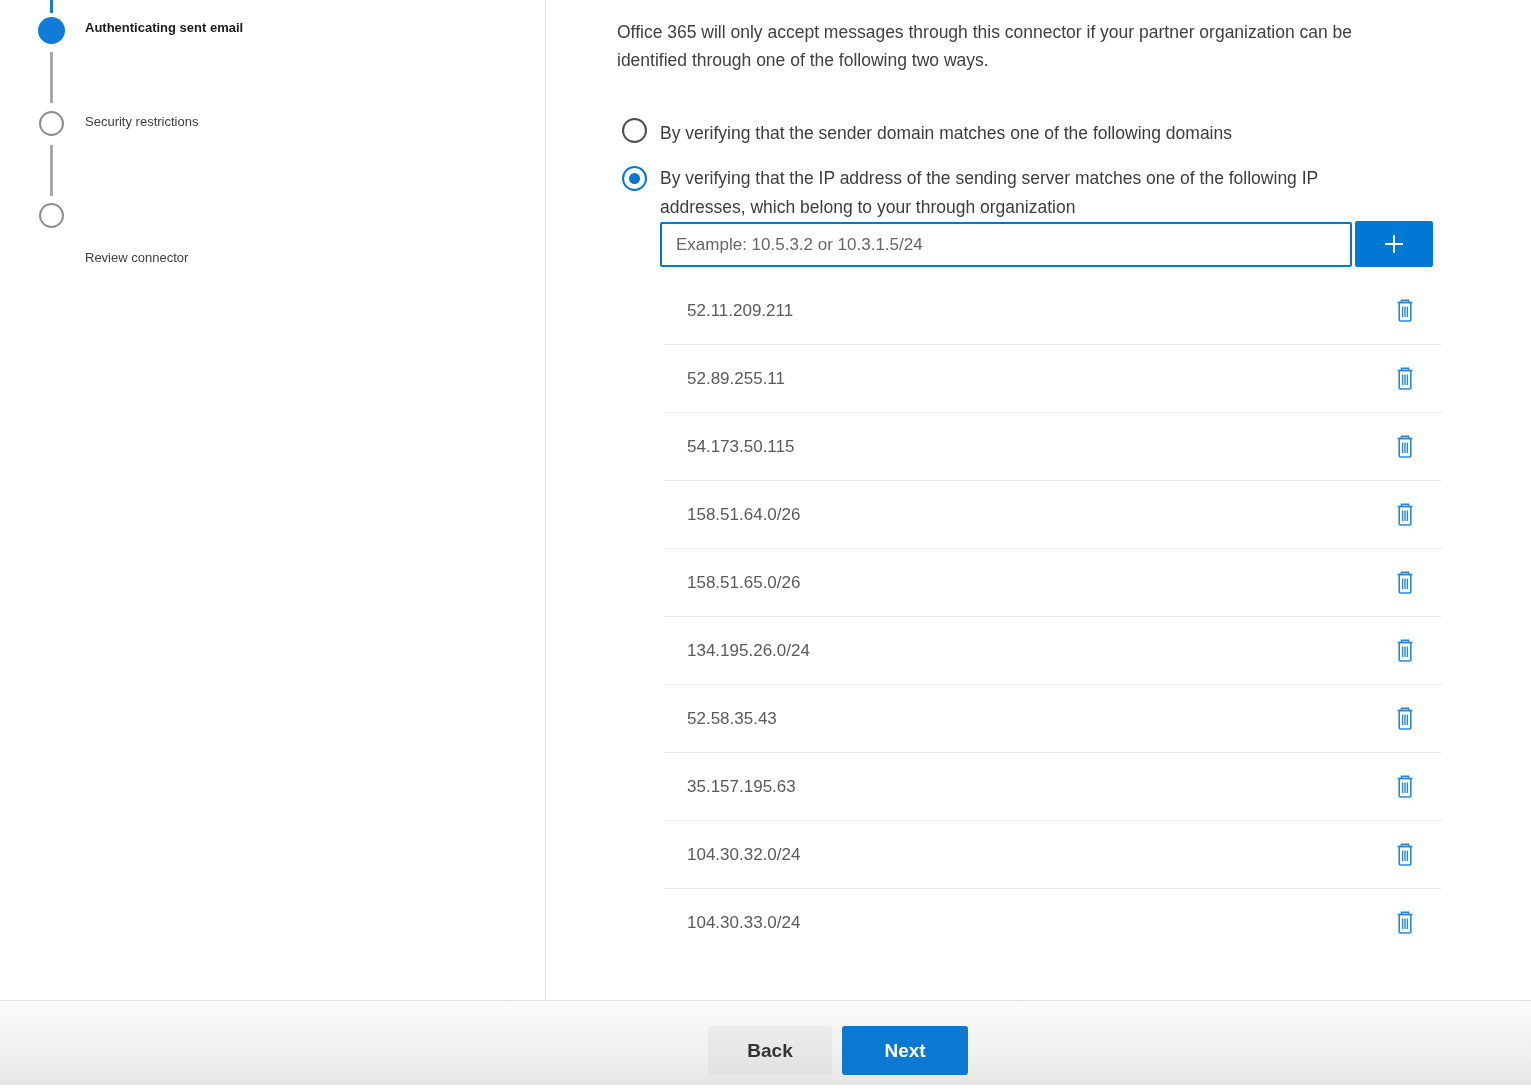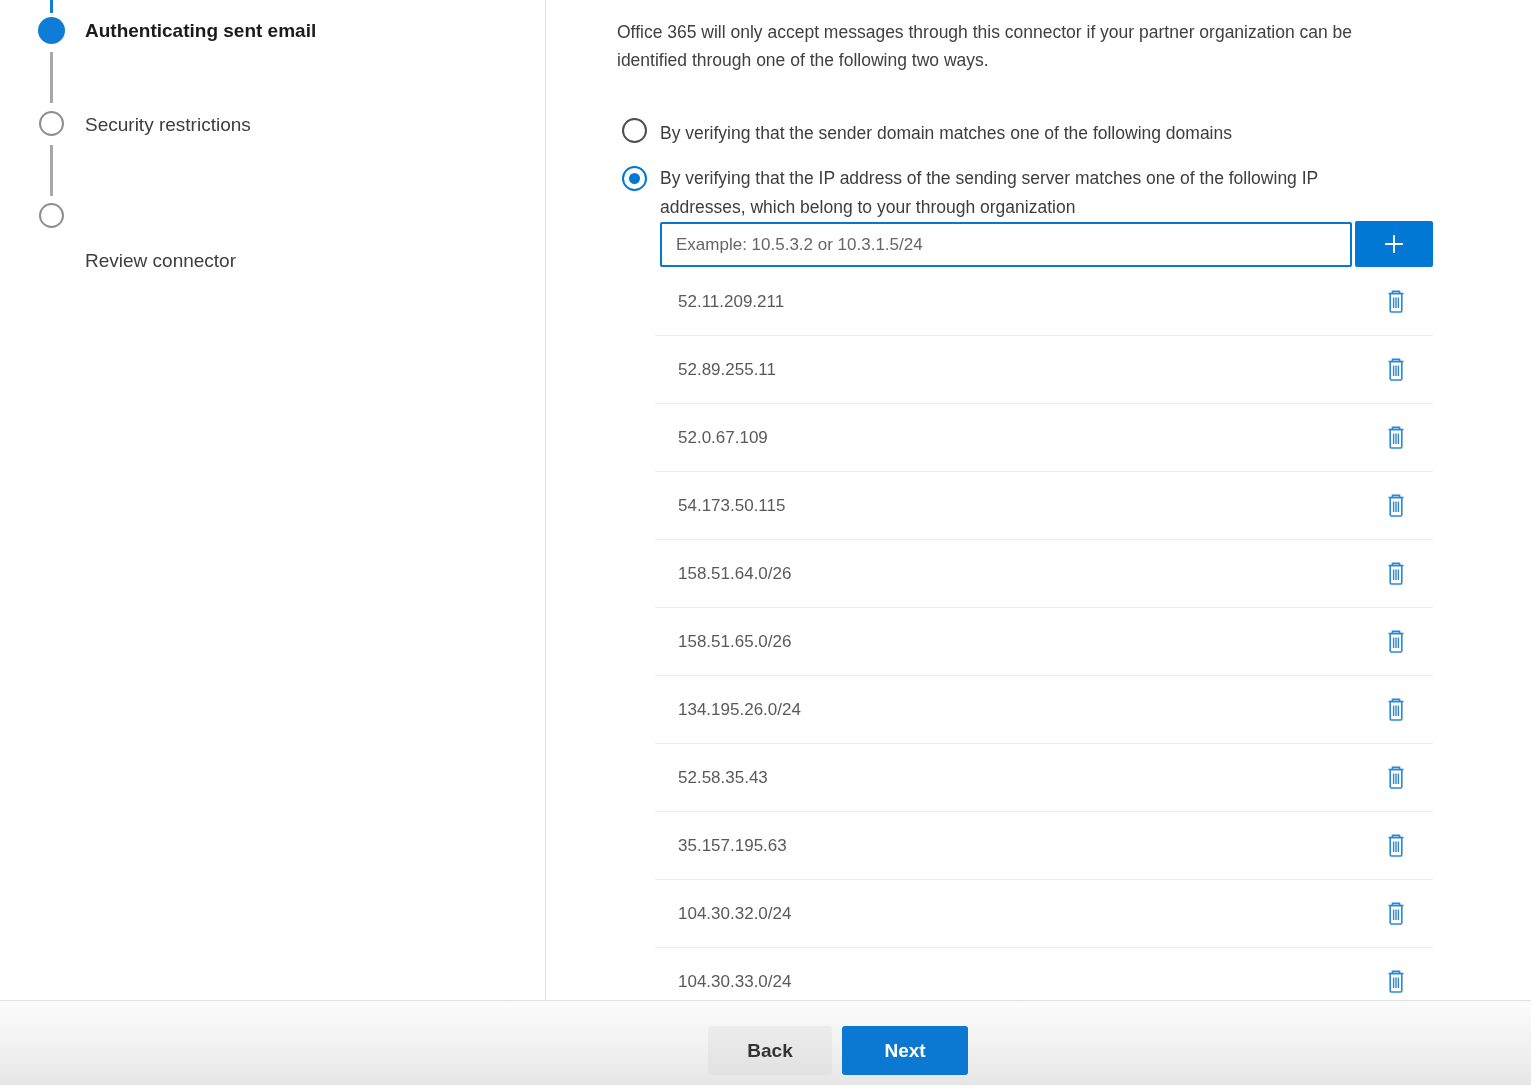--- a/index.html
+++ b/index.html
@@ -35,21 +35,21 @@
     width: 25px; height: 25px; border-radius: 50%;
     box-sizing: border-box; background: #fff;
   }
   .step-circle.active { background: #0f7cd7; border: none; }
   .step-circle.upcoming { border: 2.5px solid #8f8f8f; }
   .circle-1 { top: 17px; width: 27px; height: 27px; left: 38px; }
   .circle-2 { top: 111px; }
   .circle-3 { top: 203px; }
   .step-label {
     position: absolute; left: 85px;
-    font-size: 19px; color: #3d3d3d; white-space: nowrap;
+    font-size: 13px; color: #3d3d3d; white-space: nowrap;
   }
   .step-label.active { font-weight: bold; color: #1b1b1b; }
   .label-1 { top: 20px; }
   .label-2 { top: 114px; }
   .label-3 { top: 206px; margin-top: 44px; }
 
   
   .intro {
     position: absolute; left: 617px; top: 18px;
     font-size: 17.5px; line-height: 28px; color: #404040;
@@ -87,21 +87,21 @@
   .add-btn {
     position: absolute; left: 1355px; top: 221px;
     width: 78px; height: 46px;
     background: #0078d4; border: none; border-radius: 2px;
     display: flex; align-items: center; justify-content: center;
     cursor: pointer; padding: 0;
   }
 
   .ip-list {
     position: absolute; left: 655px; top: 268px;
-    width: 778px; margin: 0; padding: 0; list-style: none; text-align: right;
+    width: 778px; margin: 9px; padding: 0; list-style: none; text-align: right;
   }
   .ip-row {
     height: 68px; box-sizing: border-box;
     display: flex; align-items: center; justify-content: space-between;
     border-bottom: 1px solid #ededed;
   }
   .ip-row:last-child { border-bottom: none; }
   .ip-value {
     padding-left: 23px; font-size: 17px; color: #5a5a5a;
   }
@@ -198,33 +198,20 @@
         <svg width="22" height="26" viewBox="0 0 22 26" fill="none">
           <path d="M7.5 4.5 V2.2 H14.5 V4.5" stroke="#2b88d8" stroke-width="1.6"></path>
           <path d="M3.5 4.5 H18.5" stroke="#2b88d8" stroke-width="1.6"></path>
           <rect x="5.2" y="4.5" width="11.6" height="18.5" rx="1.2" stroke="#2b88d8" stroke-width="1.6"></rect>
           <path d="M8.6 8.5 V19 M11 8.5 V19 M13.4 8.5 V19" stroke="#2b88d8" stroke-width="1.4"></path>
         </svg>
       </span>
     </button>
   </li>
       <li class="ip-row">
-    <span class="ip-value">52.0.67.109</span>
-    <button class="trash-btn">
-      <span style="display:flex;">
-        <svg width="22" height="26" viewBox="0 0 22 26" fill="none">
-          <path d="M7.5 4.5 V2.2 H14.5 V4.5" stroke="#2b88d8" stroke-width="1.6"></path>
-          <path d="M3.5 4.5 H18.5" stroke="#2b88d8" stroke-width="1.6"></path>
-          <rect x="5.2" y="4.5" width="11.6" height="18.5" rx="1.2" stroke="#2b88d8" stroke-width="1.6"></rect>
-          <path d="M8.6 8.5 V19 M11 8.5 V19 M13.4 8.5 V19" stroke="#2b88d8" stroke-width="1.4"></path>
-        </svg>
-      </span>
-    </button>
-  </li>
-      <li class="ip-row">
     <span class="ip-value">54.173.50.115</span>
     <button class="trash-btn">
       <span style="display:flex;">
         <svg width="22" height="26" viewBox="0 0 22 26" fill="none">
           <path d="M7.5 4.5 V2.2 H14.5 V4.5" stroke="#2b88d8" stroke-width="1.6"></path>
           <path d="M3.5 4.5 H18.5" stroke="#2b88d8" stroke-width="1.6"></path>
           <rect x="5.2" y="4.5" width="11.6" height="18.5" rx="1.2" stroke="#2b88d8" stroke-width="1.6"></rect>
           <path d="M8.6 8.5 V19 M11 8.5 V19 M13.4 8.5 V19" stroke="#2b88d8" stroke-width="1.4"></path>
         </svg>
       </span>

